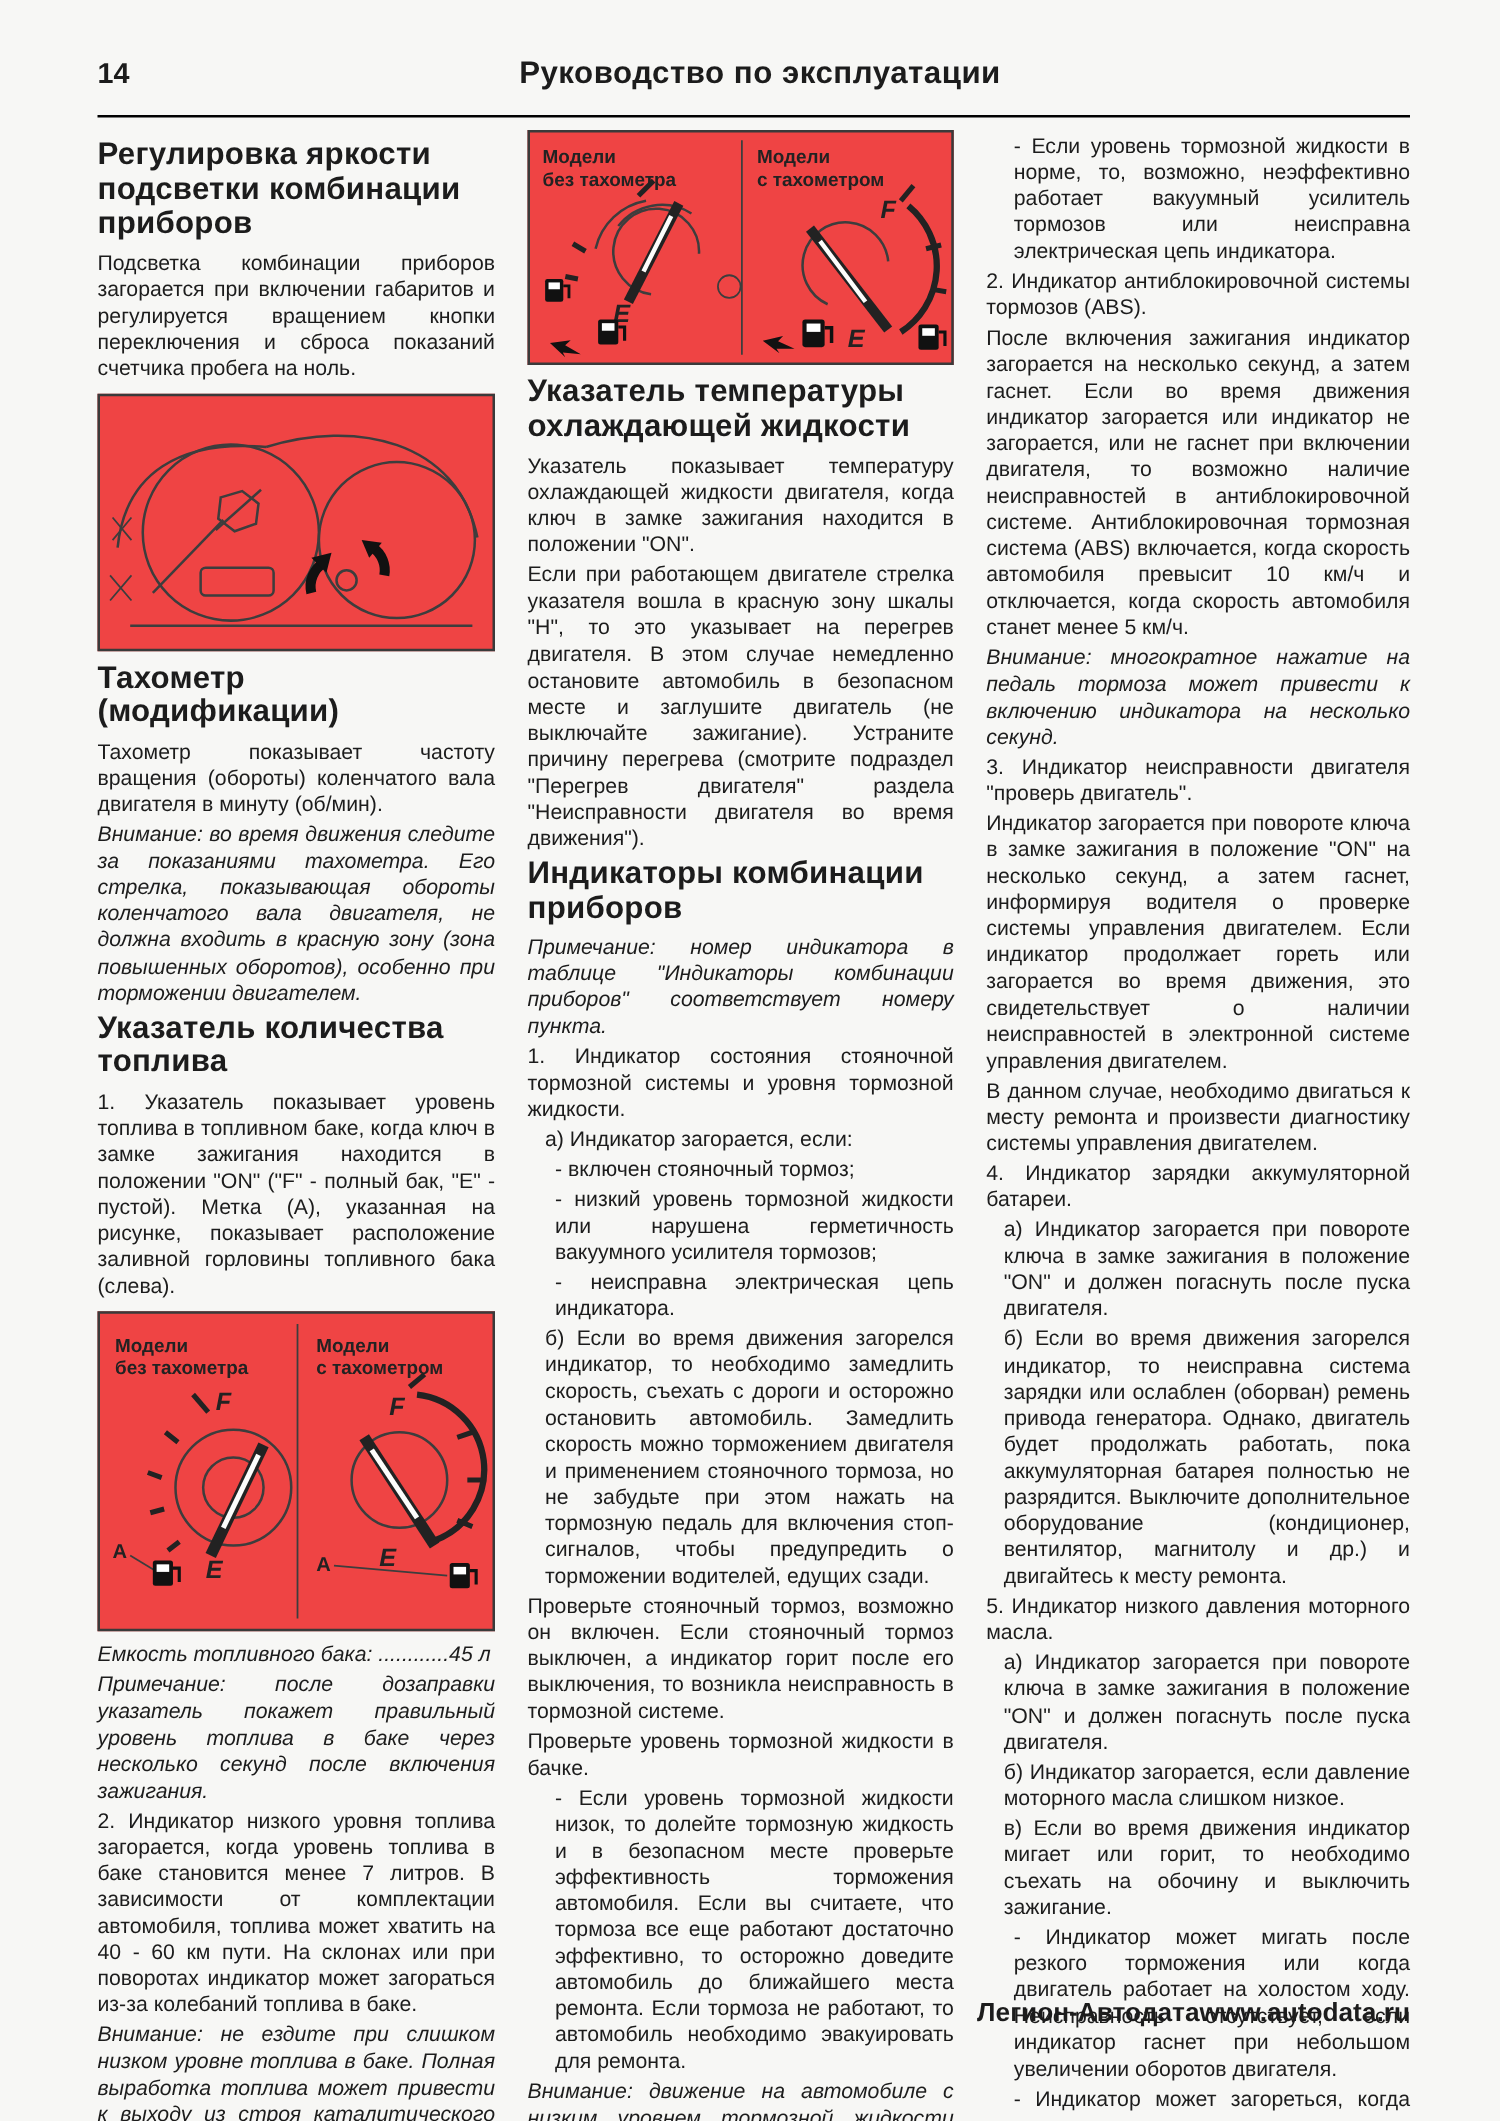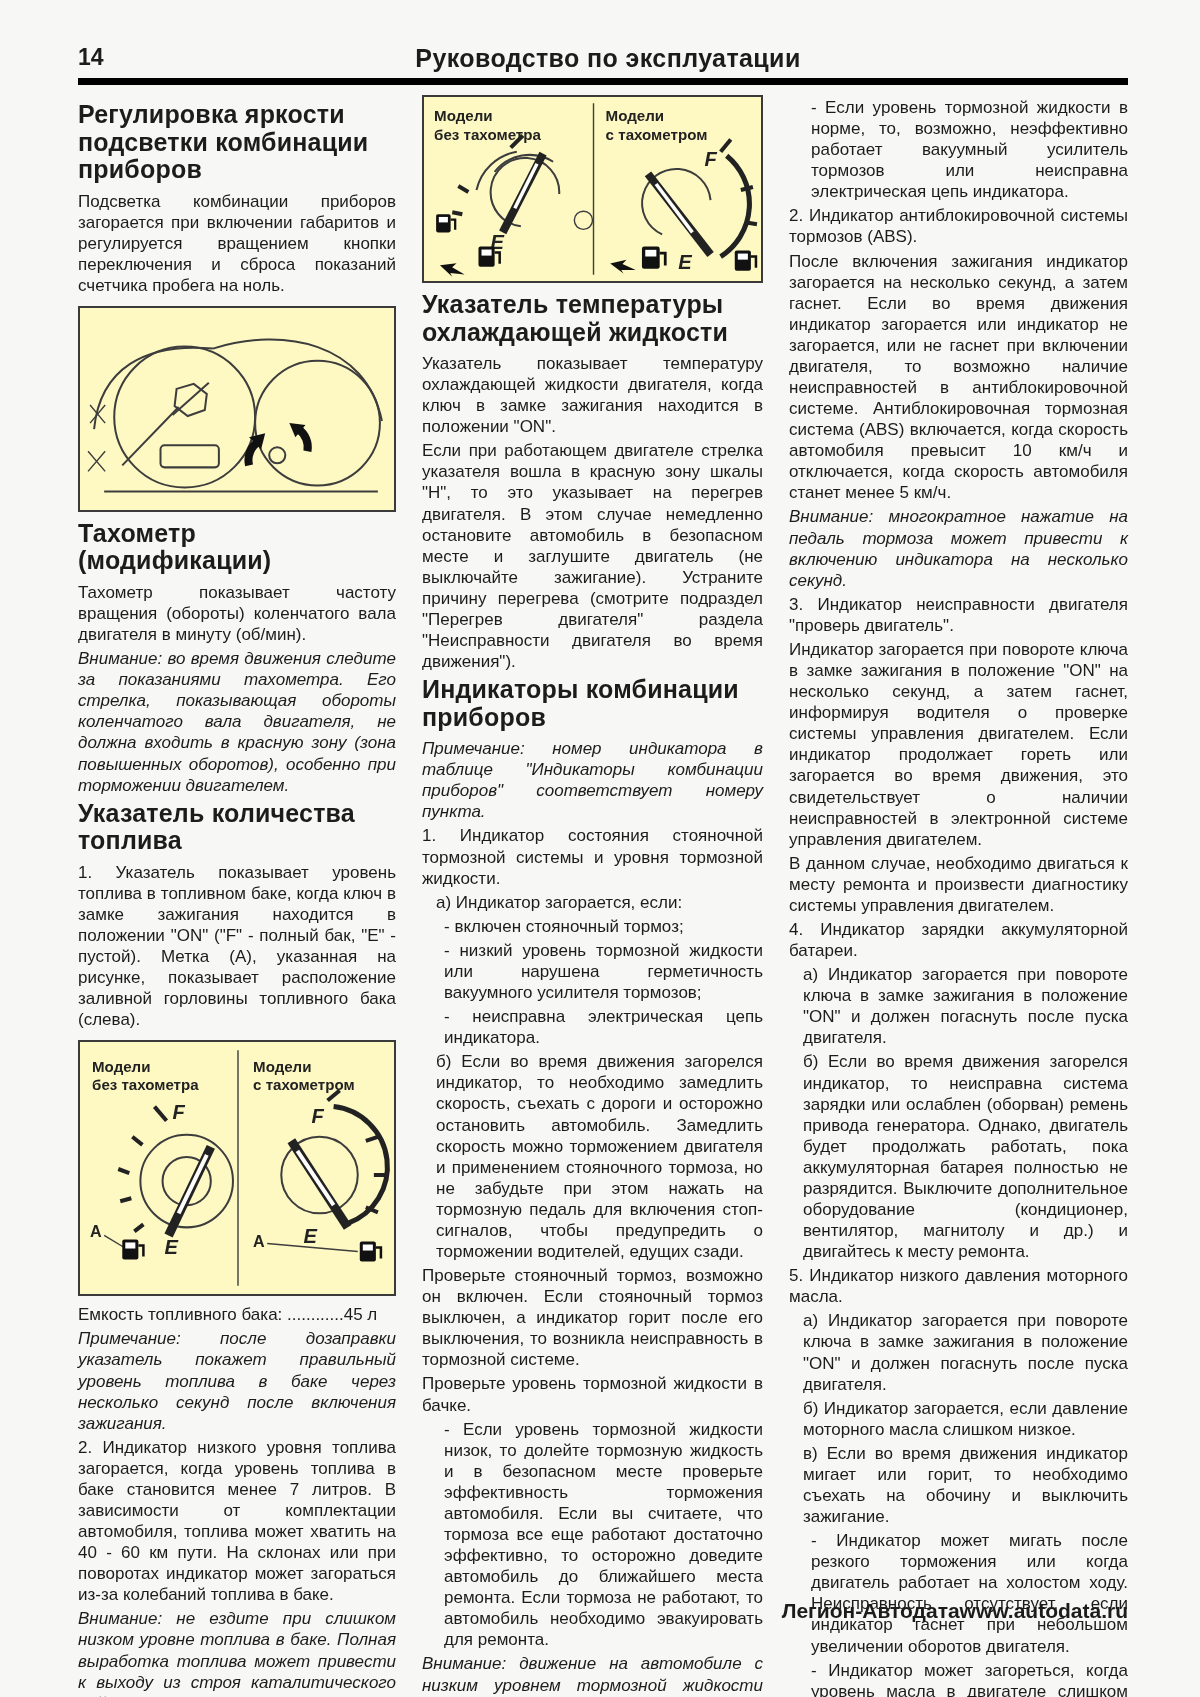--- a/index.html
+++ b/index.html
@@ -1,39 +1,39 @@
 <!DOCTYPE html>
 <html lang="ru"><head>
 <meta charset="utf-8">
 <style>
   html,body{margin:0;padding:0;background:#e8e8e6;}
   .page{position:relative;width:1200px;height:1697px;margin:0 auto;background:#f7f7f5;
         box-sizing:border-box;padding:44px 72px 0 78px;overflow:hidden;
         font-family:"Liberation Sans","DejaVu Sans",sans-serif;color:#1c1c1c;}
   
-  .hdr{display:flex;align-items:flex-start;border-bottom:7px solid #000000;padding-bottom:5px;}
+  .hdr{display:flex;align-items:center;border-bottom:2px solid #000000;padding-bottom:19px;}
   .hdr .pnum{font-size:23px;font-weight:bold;width:70px;}
   .hdr .htitle{flex:1;text-align:center;font-size:25px;font-weight:bold;letter-spacing:.4px;
                transform:translateX(-30px);}
   
   .cols{display:flex;gap:26px;margin-top:10px;}
   .col{box-sizing:border-box;}
   .col.c1{width:318px;}
   .col.c2{width:341px;}
   .col.c3{width:344px;}
   h2{font-size:25px;line-height:1.1;margin:4px 0 7px 0;font-weight:bold;letter-spacing:.2px;}
   h2.first{margin-top:6px;}
   p{font-size:17px;line-height:1.24;text-align:justify;margin:0 0 3px 0;}
   p.sub{padding-left:14px;}
   p.dash{padding-left:22px;}
   p.note{font-style:italic;}
   .note-lead{font-style:italic;}
-  p.cap{margin-top:0;}
-  
-  .figure{border:2px solid #3a3a3a;background:#fef9c3;margin:10px 0 8px 0;box-sizing:border-box;}
+  p.cap{font-style:italic;margin-top:0;}
+  
+  .figure{border:2px solid #3a3a3a;background:#ef4444;margin:10px 0 8px 0;box-sizing:border-box;}
   .figure svg{display:block;}
   .ln{fill:none;stroke:#3d3d3d;stroke-width:2;}
   .thin{stroke-width:1.4;}
   .tick{fill:none;stroke:#222;stroke-width:4;}
   .arcln{fill:none;stroke:#222;stroke-width:5;}
   .figtxt{font-family:"Liberation Sans",sans-serif;font-weight:bold;fill:#222;}
   .cap15{font-size:15px;}
   .fe{font-size:20px;font-style:italic;}
   .fa{font-size:16px;}
   

